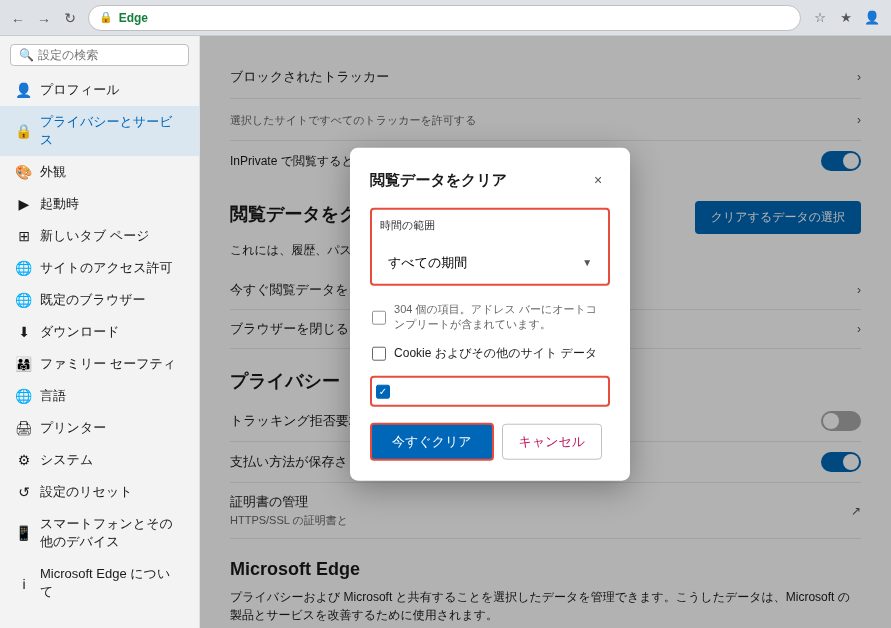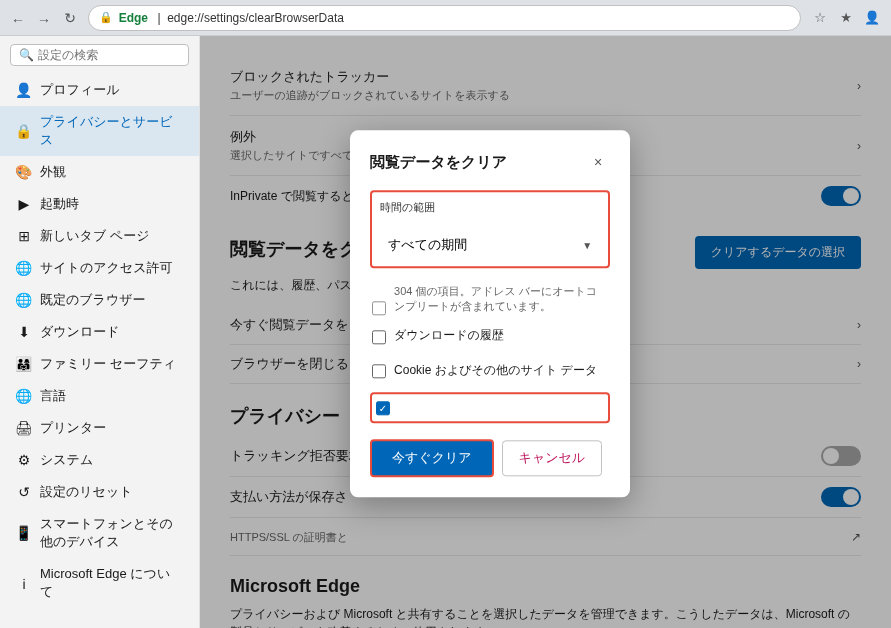--- a/index.html
+++ b/index.html
@@ -53,21 +53,21 @@
     .modal { position: fixed; top: 50%; left: 55%; transform: translate(-50%, -50%); background: #fff; border-radius: 8px; box-shadow: 0 8px 32px rgba(0,0,0,0.3); z-index: 20; width: 280px; padding: 20px; }
     .modal-header { display: flex; align-items: center; justify-content: space-between; margin-bottom: 16px; }
     .modal-title { font-size: 15px; font-weight: 600; color: #1a1a1a; }
     .modal-close { width: 24px; height: 24px; border: none; background: none; cursor: pointer; border-radius: 4px; display: flex; align-items: center; justify-content: center; font-size: 14px; color: #555; }
 
     .form-label { font-size: 11px; color: #333; margin-bottom: 16px; font-weight: 500; }
     .form-select-container { position: relative; margin-bottom: 14px; border: 2px solid #e74c3c; border-radius: 4px; }
     .form-select { width: 100%; padding: 6px 30px 6px 8px; border: 1px solid #c0c0c0; border-radius: 3px; font-size: 13px; appearance: none; background: #fff; cursor: pointer; outline: none; border: none; }
     .select-arrow { position: absolute; right: 8px; top: 50%; transform: translateY(-50%); font-size: 10px; color: #555; pointer-events: none; }
 
-    .checkbox-row { display: flex; align-items: flex-end; gap: 8px; margin-bottom: 10px; padding: 4px 2px; }
+    .checkbox-row { display: flex; align-items: center; gap: 8px; margin-bottom: 10px; padding: 4px 2px; }
     .checkbox-row.highlighted { border: 2px solid #e74c3c; border-radius: 4px; padding: 6px 4px; }
     .checkbox { width: 14px; height: 14px; border: 1px solid #666; border-radius: 2px; flex-shrink: 0; margin-top: 1px; display: flex; align-items: center; justify-content: center; background: #fff; cursor: pointer; }
     .checkbox.checked { background: #0067b8; border-color: #0067b8; color: #fff; font-size: 10px; }
     .checkbox-label { font-size: 12px; color: #1a1a1a; line-height: 1.4; }
 
     .modal-actions { display: flex; gap: 8px; margin-top: 16px; align-items: center; }
     .btn-primary { background: #0067b8; color: #fff; border: none; border-radius: 4px; padding: 8px 20px; font-size: 13px; cursor: pointer; font-weight: 500; border: 2px solid #e74c3c; }
     .btn-secondary { background: #fff; color: #be185d; border: 1px solid #c0c0c0; border-radius: 4px; padding: 8px 16px; font-size: 13px; cursor: pointer; }
 
     .clear-btn-top { background: #0067b8; color: #fff; border: none; border-radius: 4px; padding: 8px 16px; font-size: 12px; cursor: pointer; white-space: nowrap; }
@@ -97,24 +97,20 @@
 
 <div class="browser-chrome">
   <div class="browser-nav-icons">
     <div class="nav-icon">←</div>
     <div class="nav-icon">→</div>
     <div class="nav-icon">↻</div>
   </div>
   <div class="address-bar-container">
     <span class="address-bar-lock">🔒</span>
     <span class="address-bar-edge-label">Edge</span>
-    <span class="address-bar-text">
-      <span>&nbsp;|&nbsp;</span>
-      <span>edge://settings/clearBrowserData</span>
-    </span>
   </div>
   <div class="browser-actions">
     <div class="browser-action-icon">☆</div>
     <div class="browser-action-icon">★</div>
     <div class="browser-action-icon">👤</div>
   </div>
 </div>
 
 <div class="main-layout">
 
@@ -183,28 +179,26 @@
       <span class="sidebar-item-icon">ℹ</span>
       <span>Microsoft Edge について</span>
     </div>
   </div>
 
   <div class="content-area">
 
     <div class="tracker-row">
       <div class="tracker-row-info">
         <div class="tracker-row-title">ブロックされたトラッカー</div>
-        <div class="tracker-row-desc">ユーザーの追跡がブロックされているサイトを表示する</div>
       </div>
       <span class="chevron">›</span>
     </div>
 
     <div class="tracker-row">
       <div class="tracker-row-info">
-        <div class="tracker-row-title">例外</div>
         <div class="tracker-row-desc">選択したサイトですべてのトラッカーを許可する</div>
       </div>
       <span class="chevron">›</span>
     </div>
 
     <div class="inprivate-row">
       <span class="inprivate-text">InPrivate で閲覧するときは、常に "厳密" な追跡防止を使用する</span>
       <div class="toggle"></div>
     </div>
 
@@ -240,20 +234,21 @@
         <div class="toggle off"></div>
       </div>
       <div class="setting-row">
         <div class="setting-row-info">
           <div class="setting-row-title">支払い方法が保存さ</div>
         </div>
         <div class="toggle"></div>
       </div>
       <div class="setting-row">
         <div class="setting-row-info">
+          <div class="setting-row-title">証明書の管理</div>
           <div class="setting-row-desc">HTTPS/SSL の証明書と</div>
         </div>
         <span class="chevron">↗</span>
       </div>
     </div>
 
     <div style="margin-top: 20px;">
       <div class="section-title">Microsoft Edge</div>
       <div class="privacy-desc">
         <span>プライバシーおよび Microsoft と共有することを選択したデータを管理できます。こうしたデータは、Microsoft の製品とサービスを改善するために使用されます。</span>
@@ -283,24 +278,20 @@
 
   <div>
 
     <div class="checkbox-row" style="opacity: 0.7; font-size: 11px; margin-bottom: 4px;">
       <div class="checkbox"></div>
       <div>
         <div class="checkbox-label" style="font-size: 11px;">304 個の項目。アドレス バーにオートコンプリートが含まれています。</div>
       </div>
     </div>
 
-    <div class="checkbox-row">
-      <div class="checkbox"></div>
-      <div class="checkbox-label">ダウンロードの履歴</div>
-    </div>
 
     <div class="checkbox-row">
       <div class="checkbox"></div>
       <div class="checkbox-label">Cookie およびその他のサイト データ</div>
     </div>
 
     <div class="checkbox-row highlighted">
       <div class="checkbox checked">✓</div>
     </div>
   </div>

